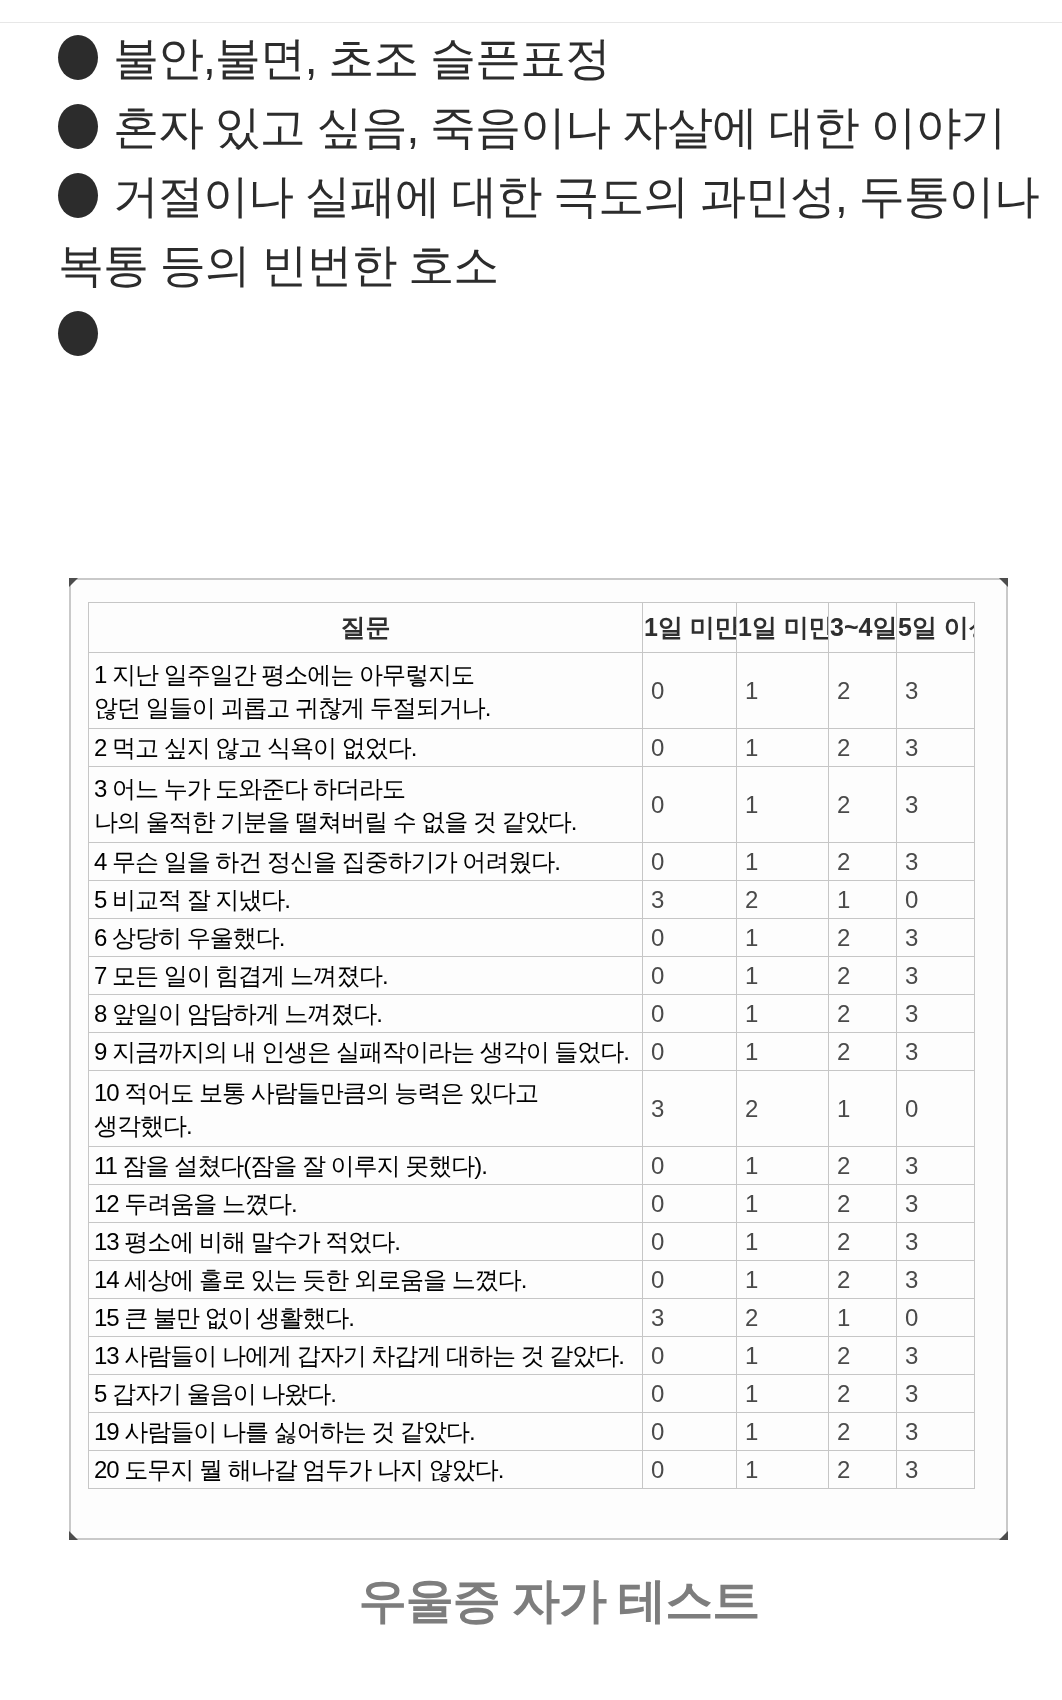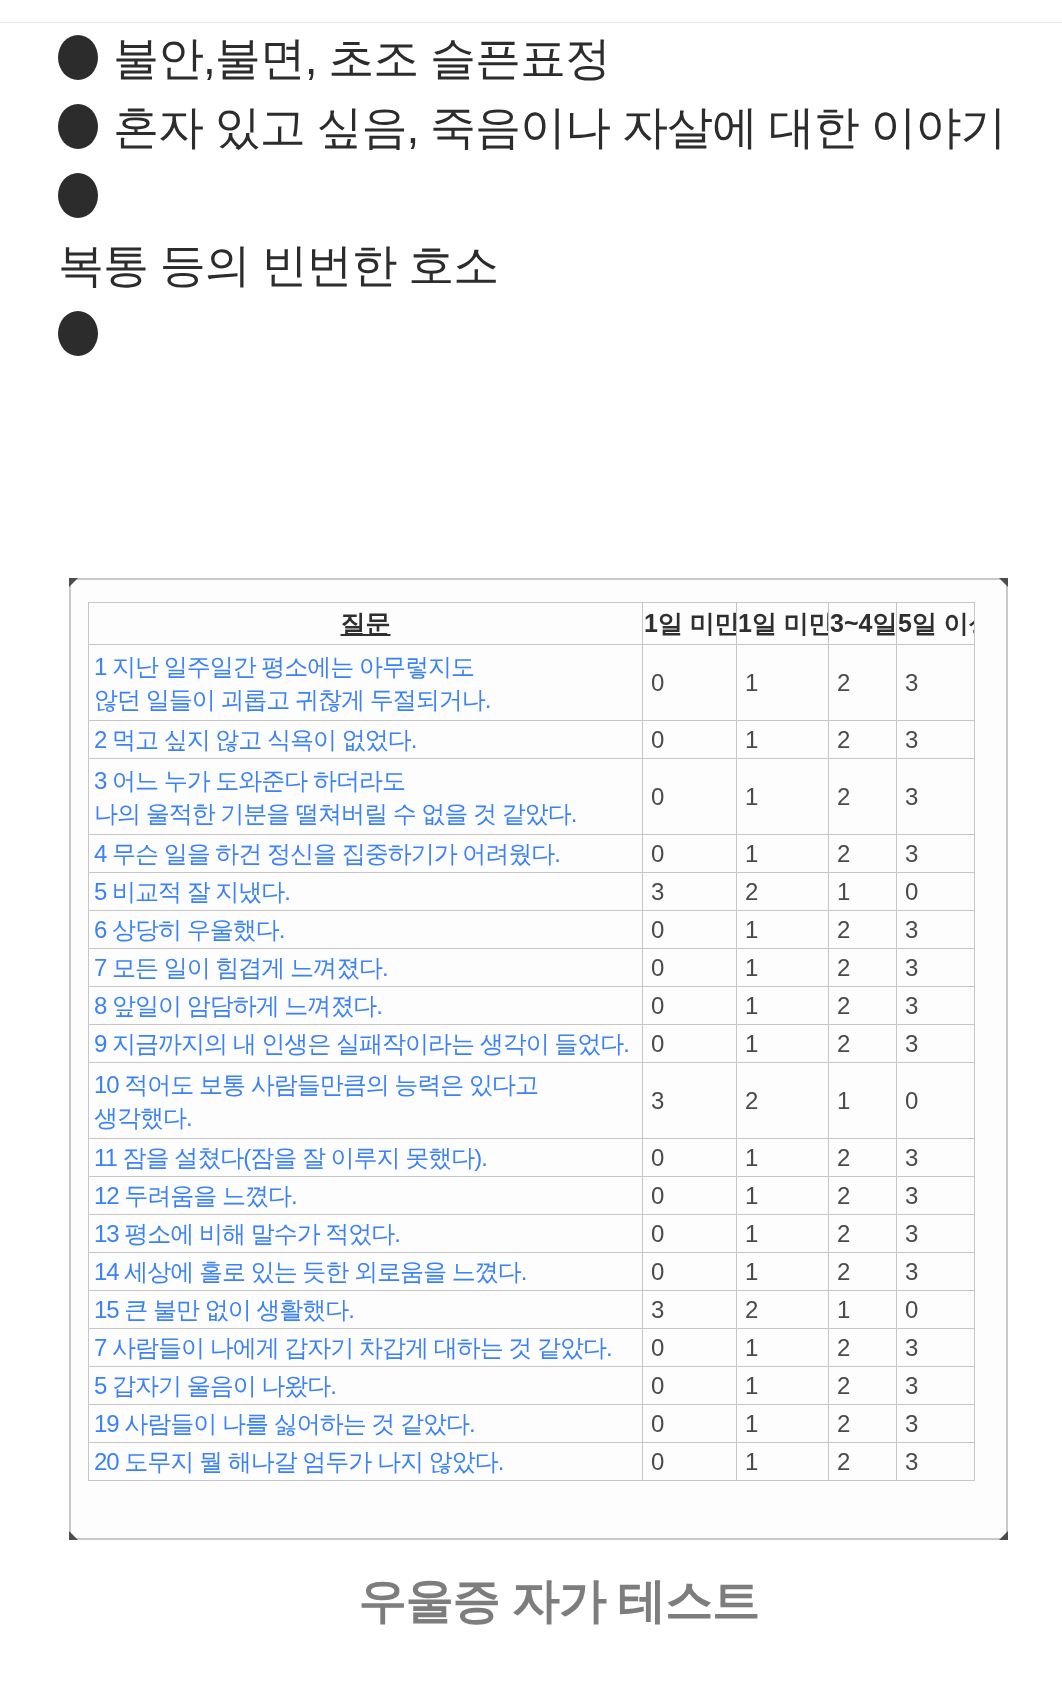--- a/index.html
+++ b/index.html
@@ -83,26 +83,26 @@
   }
   table.test thead tr { height: 42px; }
   table.test th {
     font-size: 25px;
     font-weight: bold;
     color: #2f2f2f;
     padding: 0 0 0 1px;
     text-align: left;
     white-space: nowrap;
   }
-  table.test th.q-head { text-align: center; padding: 0; text-decoration: underline; }
+  table.test th.q-head { text-align: center; padding: 8px; }
   table.test tbody tr { height: 38px; }
   table.test tbody tr.two-line { height: 76px; }
   table.test td.q {
     font-size: 24px;
-    color: #3b82f6;
+    color: #000000;
     padding: 0 0 0 5px;
     line-height: 33px;
     white-space: nowrap;
     letter-spacing: -1px;
   }
   table.test td.v {
     font-size: 24px;
     color: #4a4a4a;
     padding: 0 0 0 8px;
     text-align: left;
@@ -125,21 +125,21 @@
 </head>
 <body>
 
 <div id="page">
 
   <div class="top-divider"></div>
 
   <div class="intro">
       <div class="line"><span class="dot"></span><span>불안,불면, 초조 슬픈표정</span></div>
       <div class="line"><span class="dot"></span><span>혼자 있고 싶음, 죽음이나 자살에 대한 이야기</span></div>
-      <div class="line"><span class="dot"></span></div>
+      <div class="line"><span class="dot"></span><span>거절이나 실패에 대한 극도의 과민성, 두통이나</span></div>
       <div class="line no-dot"><span>복통 등의 빈번한 호소</span></div>
       <div class="line"><span class="dot"></span></div>
     </div>
 
   <div class="photo-box">
     <div class="corner tl"></div>
     <div class="corner tr"></div>
     <div class="corner bl"></div>
     <div class="corner br"></div>
 
@@ -294,21 +294,21 @@
             <td class="q">
               <div>15 큰 불만 없이 생활했다.</div>
             </td>
             <td class="v">3</td>
             <td class="v">2</td>
             <td class="v">1</td>
             <td class="v">0</td>
           </tr>
           <tr>
             <td class="q">
-              <div>7 사람들이 나에게 갑자기 차갑게 대하는 것 같았다.</div>
+              <div>13 사람들이 나에게 갑자기 차갑게 대하는 것 같았다.</div>
             </td>
             <td class="v">0</td>
             <td class="v">1</td>
             <td class="v">2</td>
             <td class="v">3</td>
           </tr>
           <tr>
             <td class="q">
               <div>5 갑자기 울음이 나왔다.</div>
             </td>

